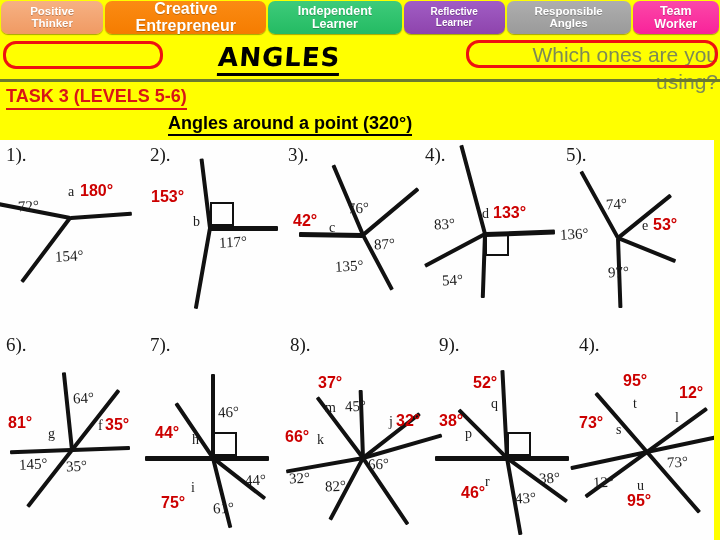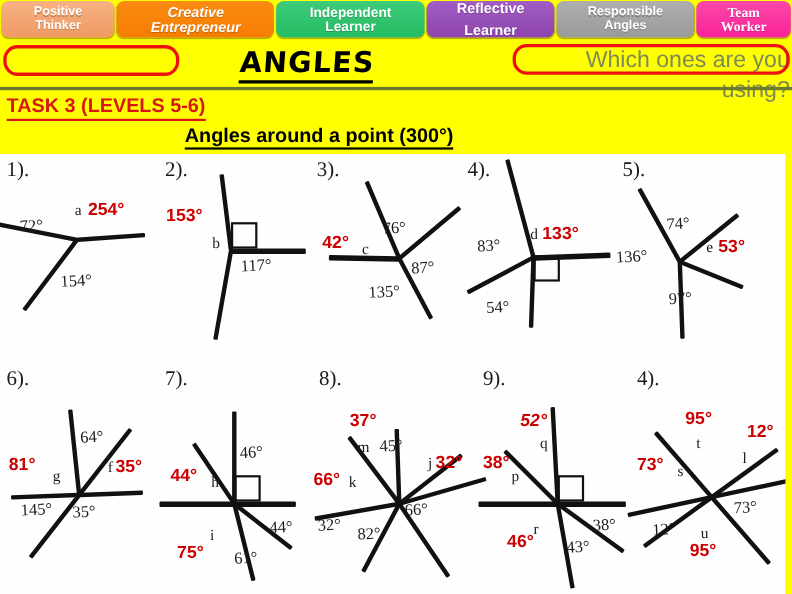--- a/index.html
+++ b/index.html
@@ -35,25 +35,25 @@
     line-height: 1.02;
     color: #ffffff;
     font-weight: bold;
     text-align: center;
     padding: 0 2px;
     box-shadow: 0 1px 1px rgba(0,0,0,.35);
     text-shadow: 0 1px 0 rgba(0,0,0,.22);
   }
   .skill span { display: block; white-space: nowrap; }
   .sk0 { background: linear-gradient(#f6b183,#f09a63); font-size: 11.5px; flex-grow: 1.18; }
-  .sk1 { background: linear-gradient(#fb8b13,#f57c00); font-size: 13px;   flex-grow: 1.22; font-style: italic; }
+  .sk1 { background: linear-gradient(#fb8b13,#f57c00); font-size: 16px;   flex-grow: 1.22; }
   .sk2 { background: linear-gradient(#3ecb7a,#24bb63); font-size: 12.5px; flex-grow: 1.20; }
-  .sk3 { background: linear-gradient(#a15dc4,#8e44ad); font-size: 13px; flex-grow: 1.08; justify-content: space-between; }
+  .sk3 { background: linear-gradient(#a15dc4,#8e44ad); font-size: 10px; flex-grow: 1.08; }
   .sk4 { background: linear-gradient(#aeaeae,#9a9a9a); font-size: 11.5px; flex-grow: 1.12; }
-  .sk5 { background: linear-gradient(#fb48a8,#f9229a); font-size: 12.5px; flex-grow: .86; font-family: Liberation Serif, serif; }
+  .sk5 { background: linear-gradient(#fb48a8,#f9229a); font-size: 12.5px; flex-grow: .86; }
 
   
   #header { position: absolute; left: 0; top: 36px; width: 720px; height: 104px; }
 
   .olive-text { color: #7d8a55; font-weight: normal; }
 
   #enterprise-skills {
     position: absolute; left: 8px; top: 8px;
     font-size: 21px;
     white-space: nowrap;
@@ -198,34 +198,34 @@
     <div id="enterprise-box"></div>
 
     <div id="angles-title">ANGLES</div>
 
     <div id="which-ones" class="olive-text">Which ones are you using?</div>
     <div id="which-box"></div>
 
     <div id="green-rule"></div>
 
     <div id="task-label">TASK 3 (LEVELS 5-6)</div>
-    <div id="subtitle">Angles around a point (300°)</div>
+    <div id="subtitle">Angles around a point (320°)</div>
   </div>
 
   <div id="worksheet">
 
     <div class="figure" style="left:0;top:0;width:145px;height:180px;">
       <div class="fignum" style="left:6px;top:4px;">1).</div>
       <div class="ray" style="left:70px;top:76px;width:78px;height:4px;transform:rotate(191deg);"></div>
       <div class="ray" style="left:70px;top:76px;width:80px;height:4px;transform:rotate(127deg);"></div>
       <div class="ray" style="left:70px;top:76px;width:62px;height:4px;transform:rotate(-4deg);"></div>
       <div class="lbl" style="left:18px;top:58px;">72°</div>
       <div class="lbl" style="left:55px;top:108px;">154°</div>
       <div class="ltr" style="left:68px;top:44px;">a</div>
-      <div class="ans" style="left:80px;top:42px;">254°</div>
+      <div class="ans" style="left:80px;top:42px;">180°</div>
     </div>
 
     <div class="figure" style="left:145px;top:0;width:140px;height:180px;">
       <div class="fignum" style="left:5px;top:4px;">2).</div>
       <div class="ray" style="left:65px;top:86px;width:70px;height:4px;transform:rotate(-97deg);"></div>
       <div class="ray" style="left:65px;top:86px;width:68px;height:5px;transform:rotate(0deg);"></div>
       <div class="ray" style="left:65px;top:86px;width:82px;height:4px;transform:rotate(100deg);"></div>
       <div class="rtangle" style="left:65px;top:62px;width:24px;height:24px;"></div>
       <div class="lbl" style="left:74px;top:94px;">117°</div>
       <div class="ltr" style="left:48px;top:74px;">b</div>
@@ -331,21 +331,21 @@
       <div class="ray" style="left:72px;top:126px;width:88px;height:4px;transform:rotate(-93deg);"></div>
       <div class="ray" style="left:72px;top:126px;width:68px;height:4px;transform:rotate(-135deg);"></div>
       <div class="ray" style="left:72px;top:126px;width:72px;height:5px;transform:rotate(180deg);"></div>
       <div class="ray" style="left:72px;top:126px;width:62px;height:5px;transform:rotate(0deg);"></div>
       <div class="ray" style="left:72px;top:126px;width:74px;height:4px;transform:rotate(36deg);"></div>
       <div class="ray" style="left:72px;top:126px;width:78px;height:4px;transform:rotate(80deg);"></div>
       <div class="rtangle" style="left:72px;top:102px;width:24px;height:24px;"></div>
       <div class="lbl" style="left:104px;top:140px;">38°</div>
       <div class="lbl" style="left:80px;top:160px;">43°</div>
       <div class="ltr" style="left:56px;top:66px;">q</div>
-      <div class="ans" style="left:38px;top:44px;font-style:italic;">52°</div>
+      <div class="ans" style="left:38px;top:44px;">52°</div>
       <div class="ltr" style="left:30px;top:96px;">p</div>
       <div class="ans" style="left:4px;top:82px;">38°</div>
       <div class="ltr" style="left:50px;top:144px;">r</div>
       <div class="ans" style="left:26px;top:154px;">46°</div>
     </div>
 
     <div class="figure" style="left:575px;top:190px;width:140px;height:200px;">
       <div class="fignum" style="left:4px;top:4px;">4).</div>
       <div class="ray" style="left:72px;top:120px;width:78px;height:4px;transform:rotate(-131deg);"></div>
       <div class="ray" style="left:72px;top:120px;width:74px;height:4px;transform:rotate(-36deg);"></div>

